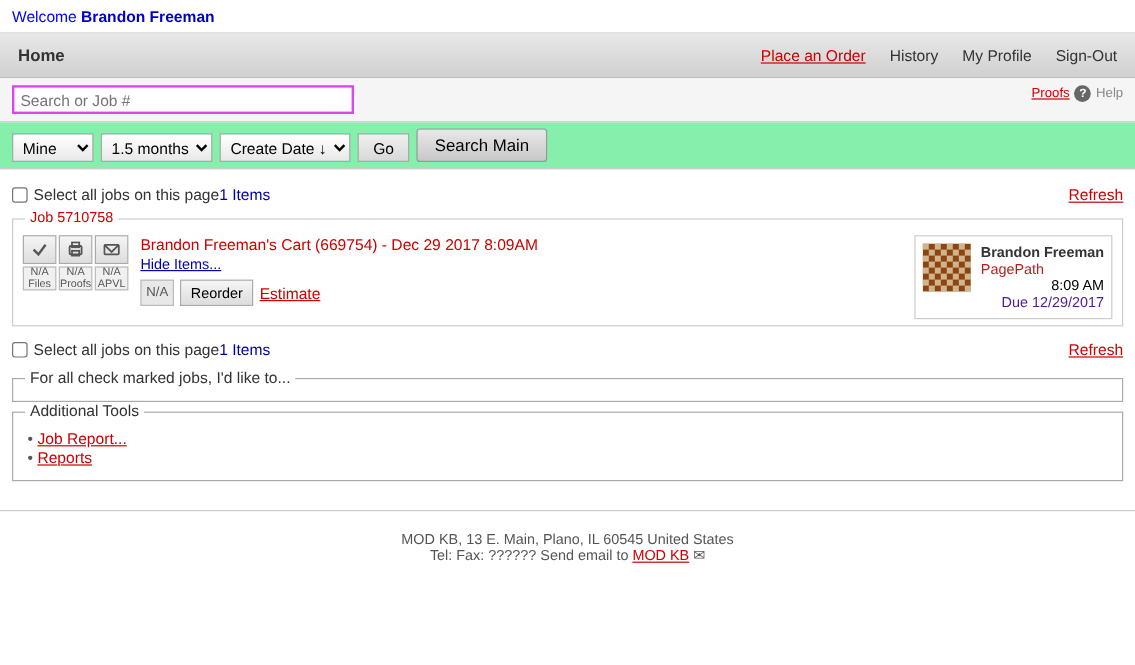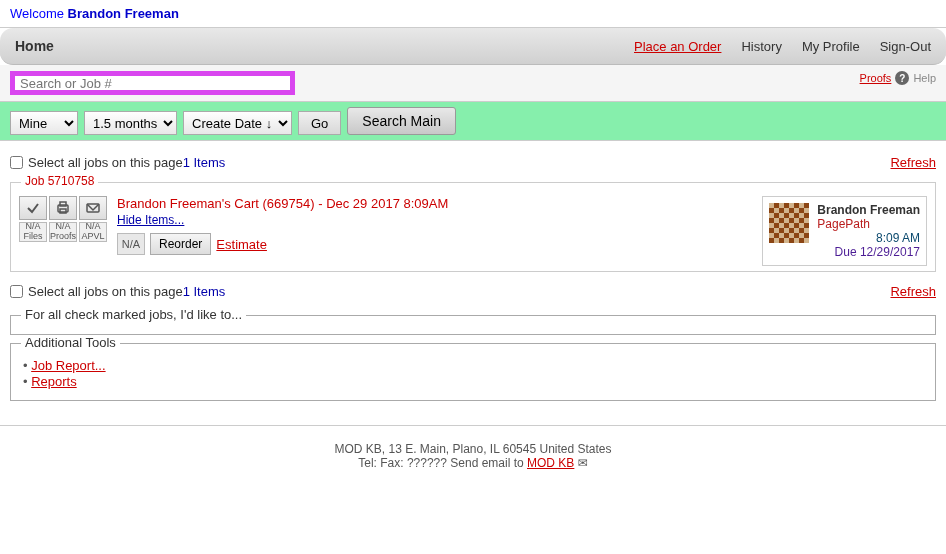--- a/index.html
+++ b/index.html
@@ -2,28 +2,28 @@
 <html><head>
   <meta charset="utf-8">
   <style>
     * { box-sizing: border-box; margin: 0; padding: 0; }
     body { font-family: Arial, sans-serif; font-size: 13px; background: #fff; color: #333; width: 946px; }
 
     
     #welcome-bar { background: #fff; padding: 6px 10px; font-size: 13px; color: #333; border-bottom: 1px solid #ccc; }
     #welcome-bar span { color: #00f; }
 
-    #nav-bar { background: linear-gradient(to bottom, #e8e8e8, #d0d0d0); padding: 10px 15px; display: flex; align-items: center; justify-content: space-between; border-bottom: 1px solid #bbb; border-radius: 13px; }
+    #nav-bar { background: linear-gradient(to bottom, #e8e8e8, #d0d0d0); padding: 10px 15px; display: flex; align-items: center; justify-content: space-between; border-bottom: 1px solid #bbb; }
     #nav-left { font-size: 14px; font-weight: bold; color: #333; }
     #nav-right { display: flex; gap: 20px; font-size: 13px; }
     #nav-right a { color: #333; text-decoration: none; }
 
     
     #search-bar { background: #f5f5f5; border-bottom: 1px solid #ccc; padding: 6px 10px; display: flex; align-items: center; gap: 6px; }
-    #search-input { width: 285px; height: 24px; border: 5px solid #d946ef; padding: 2px 5px; font-size: 13px; }
+    #search-input { width: 285px; height: 24px; border: 2px solid #d946ef; padding: 2px 5px; font-size: 13px; }
 
     
     #filter-bar { background: #86efac; border-bottom: 1px solid #ccc; padding: 5px 10px; display: flex; align-items: flex-end; gap: 6px; }
     #filter-bar select, #filter-bar .dropdown-btn { height: 24px; border: 1px solid #aaa; background: linear-gradient(to bottom, #fff, #e8e8e8); font-size: 13px; padding: 0 4px; cursor: pointer; }
     #filter-bar select { padding-right: 2px; }
     .go-btn { height: 24px; padding: 0 12px; background: linear-gradient(to bottom, #f0f0f0, #d8d8d8); border: 1px solid #aaa; cursor: pointer; font-size: 13px; }
     .search-tools-btn { height: 28px; padding: 0 14px; background: linear-gradient(to bottom, #e8e8e8, #c8c8c8); border: 1px solid #999; cursor: pointer; font-size: 14px; font-weight: normal; border-radius: 3px; }
 
     
     #content { padding: 6px 10px; position: relative; }
@@ -54,21 +54,21 @@
     .na-btn { width: 28px; height: 22px; border: 1px solid #bbb; background: #e8e8e8; font-size: 11px; color: #555; display: flex; align-items: center; justify-content: center; cursor: pointer; }
     .reorder-btn { height: 22px; padding: 0 8px; border: 1px solid #aaa; background: linear-gradient(to bottom, #f5f5f5, #ddd); cursor: pointer; font-size: 12px; }
     .estimate-link { color: #c00; text-decoration: underline; cursor: pointer; font-size: 13px; }
 
     
     .job-card { border: 1px solid #ccc; padding: 6px; min-width: 160px; display: flex; gap: 8px; align-items: flex-start; }
     .job-card-avatar { width: 40px; height: 40px; background: repeating-conic-gradient(#8B4513 0% 25%, #D2B48C 0% 50%) 0 0 / 10px 10px; flex-shrink: 0; }
     .job-card-info { font-size: 12px; }
     .job-card-name { font-weight: bold; color: #333; }
     .job-card-path { color: #b91c1c; }
-    .job-card-time { color: #0c4a6e; text-align: right; }
+    .job-card-time { color: #000000; text-align: right; }
     .job-card-due { color: #4c1d95; text-align: right; }
 
     
     .fieldset-box { border: 1px solid #aaa; margin: 8px 0; padding: 8px 12px 10px; position: relative; }
     .fieldset-legend { position: absolute; top: -9px; left: 10px; background: #fff; padding: 0 4px; font-size: 13px; color: #333; }
     .fieldset-content { margin-top: 6px; }
     .fieldset-content a { color: #c00; text-decoration: underline; cursor: pointer; font-size: 13px; }
     .fieldset-content .bullet-item { font-size: 13px; margin: 1px 0; }
 
     

